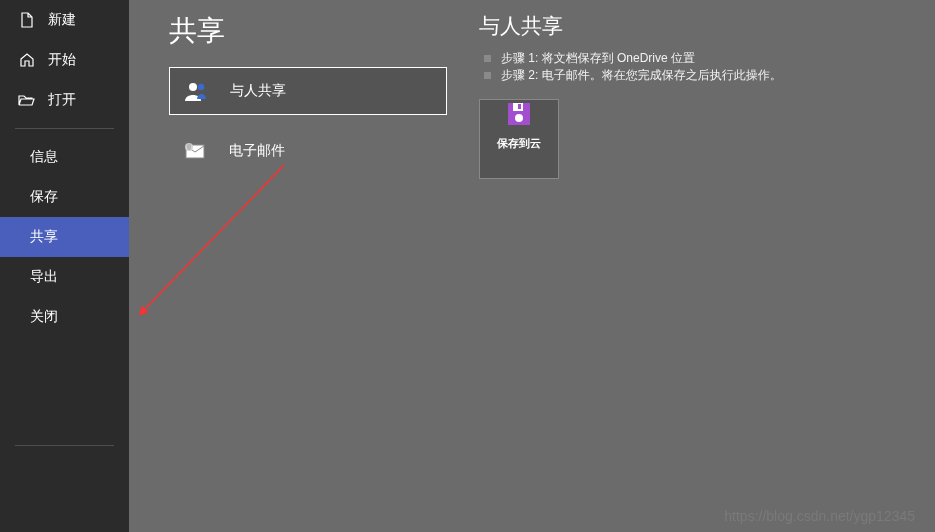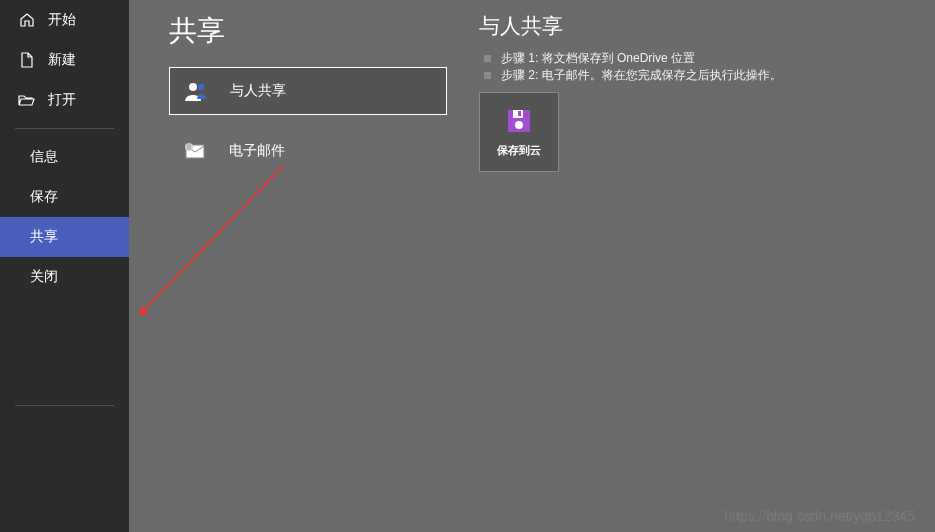--- a/index.html
+++ b/index.html
@@ -65,76 +65,79 @@
       width: 440px;
       color: #fff;
     }
     .detail h2 { font-size: 21px; font-weight: 400; margin-bottom: 10px; }
     .step { display: flex; align-items: flex-start; font-size: 12px; margin: 0 0; color: #f2f2f2; }
     .step .bullet { width: 7px; height: 7px; background: #8a8a8a; margin: 5px 10px 0 5px; flex-shrink: 0; }
     .cloud-btn {
       width: 80px; height: 80px;
       background: #545454;
       border: 1px solid #888;
-      margin-top: 8px;
+      margin-top: 15px;
       display: flex;
       flex-direction: column;
       align-items: center;
-      justify-content: center;
+      justify-content: flex-start;
       cursor: pointer;
     }
     .cloud-btn .cloud-glyph { width: 28px; height: 28px; margin-bottom: 8px; }
     .cloud-btn .cloud-label { font-size: 11px; font-weight: 600; }
     .arrow { position: absolute; left: 129px; top: 160px; pointer-events: none; }
     .watermark {
       position: absolute;
       right: 20px; bottom: 8px;
       color: rgba(128,128,128,0.7);
       font-size: 14px;
     }
   </style>
 </head>
 <body>
 
 <div class="sidebar">
+  <div class="sidebar-item">
+    <span class="icon">
+      <svg width="14" height="16" viewBox="0 0 14 16">
+          <path d="M2 1h6l4 4v10H2V1z M8 1v4h4" fill="none" stroke="#fff" stroke-width="1.2"></path>
+        </svg>
+    </span>
+    <span>新建</span>
+  </div>
   <div class="sidebar-item">
     <span class="icon">
       <svg width="16" height="16" viewBox="0 0 16 16">
           <path d="M2 7L8 2l6 5v7h-4V9H6v5H2V7z" fill="none" stroke="#fff" stroke-width="1.2"></path>
         </svg>
     </span>
     <span>开始</span>
   </div>
   <div class="sidebar-item">
     <span class="icon">
-      <svg width="14" height="16" viewBox="0 0 14 16">
-          <path d="M2 1h6l4 4v10H2V1z M8 1v4h4" fill="none" stroke="#fff" stroke-width="1.2"></path>
-        </svg>
-    </span>
-    <span>新建</span>
-  </div>
-  <div class="sidebar-item">
-    <span class="icon">
       <svg width="18" height="14" viewBox="0 0 18 14">
           <path d="M1 3h5l2 2h6v1H3L1 12V3z M3 6h13l-2 6H1" fill="none" stroke="#fff" stroke-width="1.2"></path>
         </svg>
     </span>
     <span>打开</span>
   </div>
 
   <div class="sidebar-divider"></div>
 
   <div class="sidebar-item narrow">
       <span>信息</span>
     </div>
   <div class="sidebar-item narrow">
       <span>保存</span>
     </div>
   <div class="sidebar-item narrow selected">
       <span>共享</span>
+    </div>
+  <div class="sidebar-item narrow">
+      <span>导出</span>
     </div>
   <div class="sidebar-item narrow">
       <span>关闭</span>
     </div>
 
   <div class="sidebar-spacer"></div>
   <div class="sidebar-divider"></div>
 </div>
 
 <div class="main">

